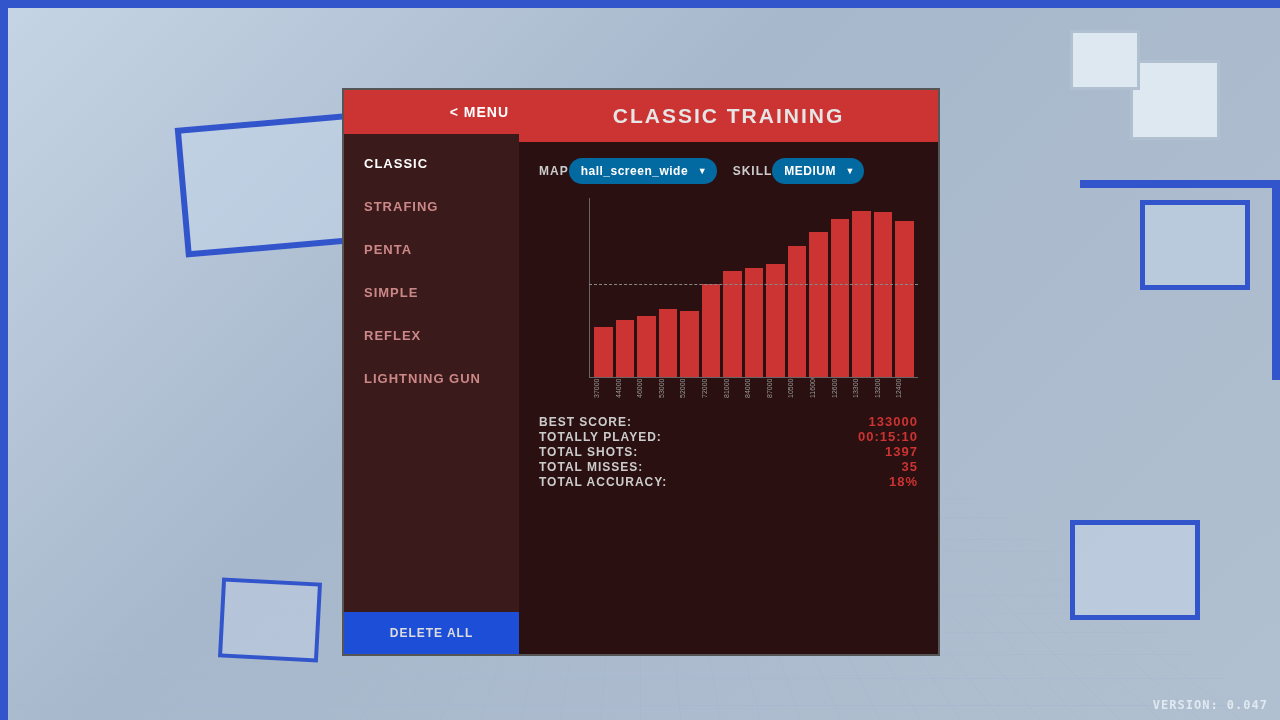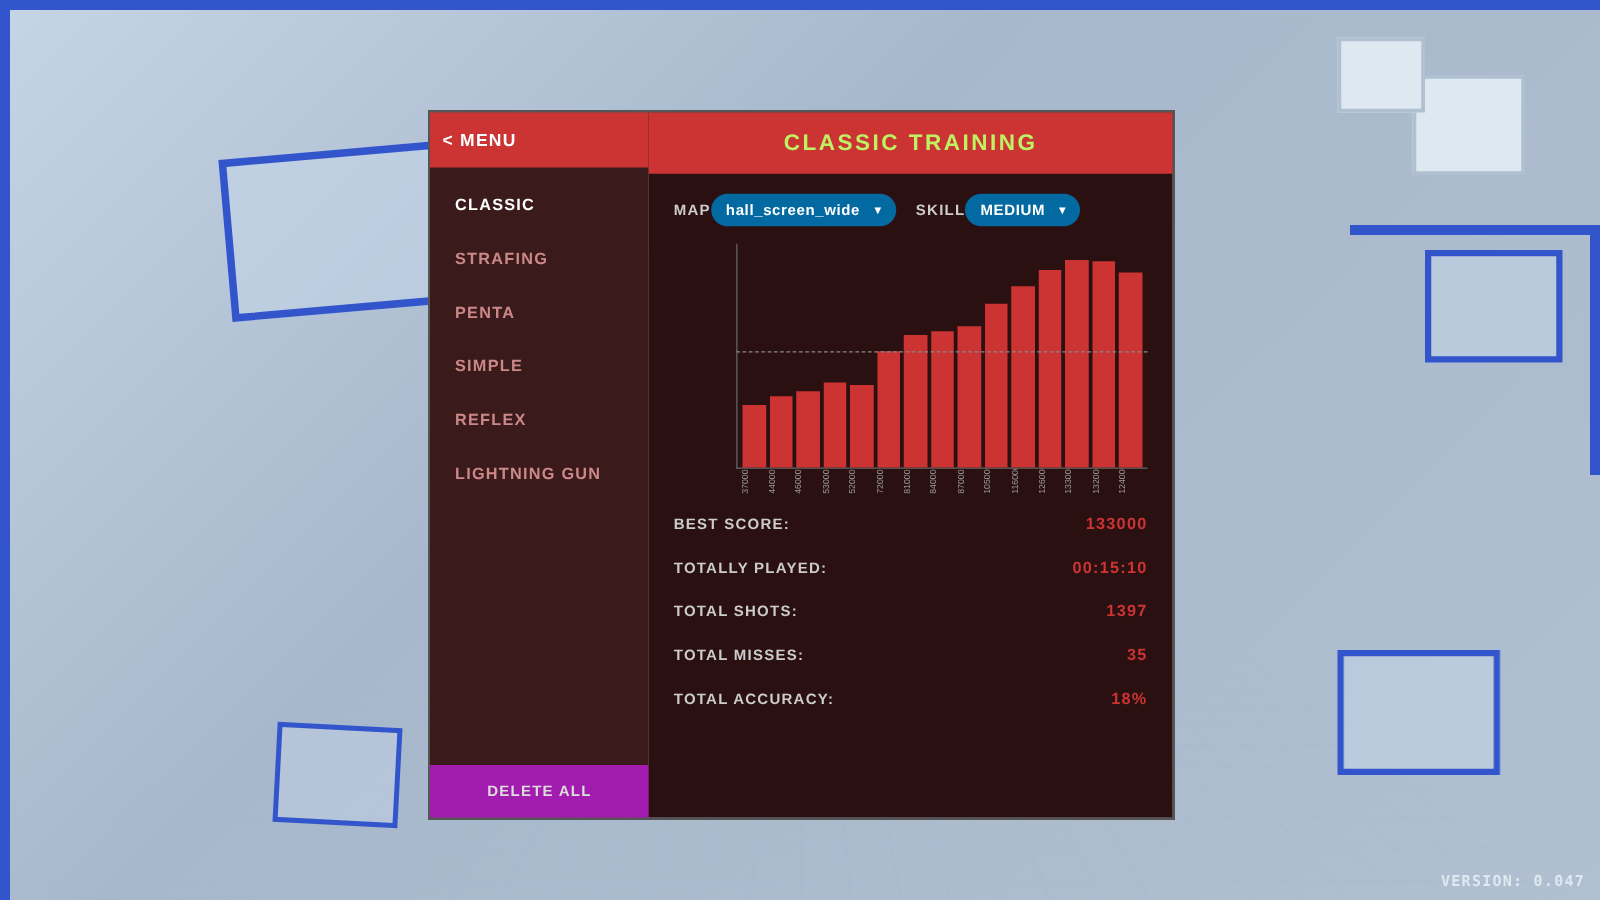--- a/index.html
+++ b/index.html
@@ -132,21 +132,21 @@
       width: 175px;
       background: #3a1a1a;
       display: flex;
       flex-direction: column;
       flex-shrink: 0;
     }
 
     .menu-btn {
       background: #cc3333;
       color: white;
-      text-align: left;
+      text-align: right;
       padding: 14px 10px;
       font-size: 14px;
       font-weight: bold;
       letter-spacing: 1px;
       cursor: pointer;
       border: none;
       width: 100%;
     }
 
     .nav-items {
@@ -163,21 +163,21 @@
       font-weight: bold;
       letter-spacing: 1px;
       cursor: pointer;
     }
 
     .nav-item.active {
       color: #ffffff;
     }
 
     .delete-btn {
-      background: #a21caf;
+      background: #1d4ed8;
       color: #dddddd;
       text-align: center;
       padding: 14px 10px;
       font-size: 12px;
       font-weight: bold;
       letter-spacing: 1px;
       cursor: pointer;
       border: none;
       width: 100%;
       margin-bottom: 0;
@@ -191,22 +191,22 @@
       flex-direction: column;
     }
 
     .content-header {
       background: #cc3333;
       padding: 14px 20px;
       text-align: center;
     }
 
     .content-header-title {
-      color: #bef264;
-      font-size: 18px;
+      color: #e5e5e5;
+      font-size: 21px;
       font-weight: bold;
       letter-spacing: 2px;
     }
 
     .content-body {
       flex: 1;
       padding: 16px 20px;
       overflow: hidden;
     }
 
@@ -341,21 +341,21 @@
       position: absolute;
       left: 50px;
       right: 0;
       border-top: 1px dashed #888;
     }
 
     
     .stats-table {
       display: flex;
       flex-direction: column;
-      gap: 20px;
+      gap: 0;
     }
 
     .stat-row {
       display: flex;
       justify-content: space-between;
       align-items: center;
     }
 
     .stat-label {
       color: #cccccc;

